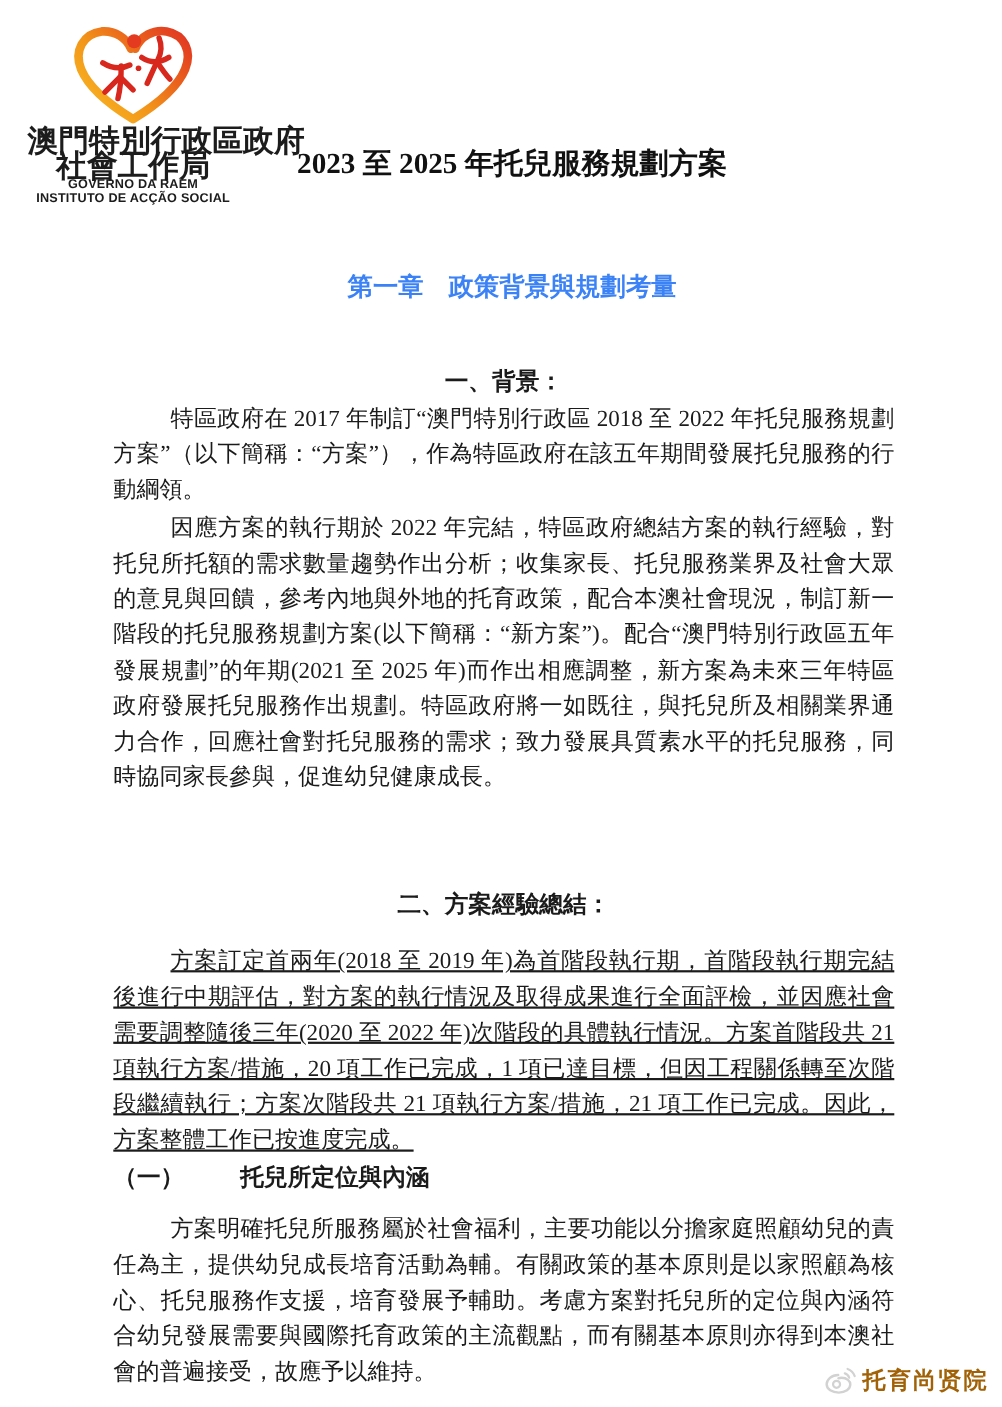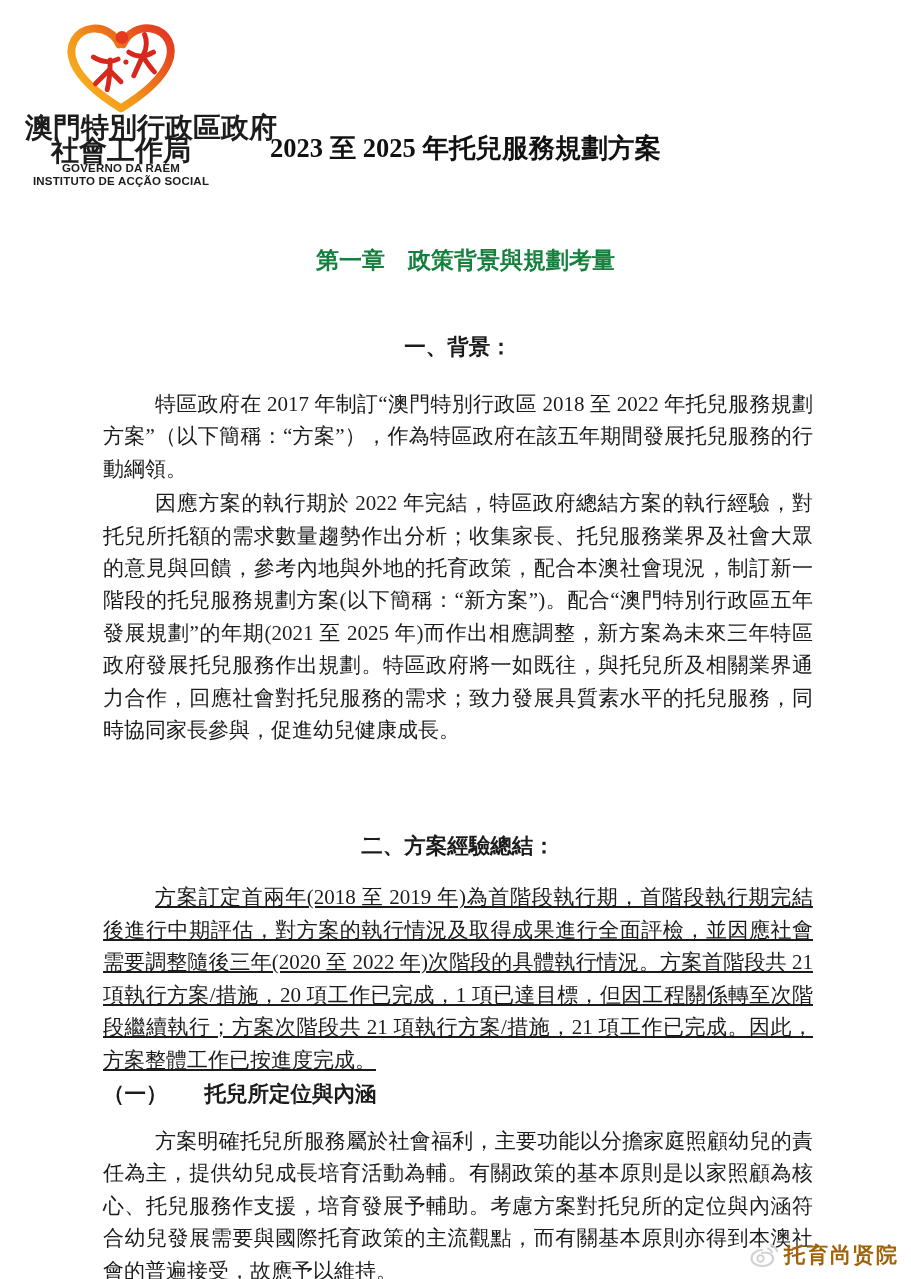--- a/index.html
+++ b/index.html
@@ -13,32 +13,32 @@
   .logo-block { position:absolute; left:25px; top:12px; width:192px; text-align:center; }
   .heart-wrap { display:block; width:122px; height:104px; margin:0 auto 1px auto; }
   .org-zh { font-family:"Liberation Sans","DejaVu Sans",sans-serif; font-weight:700;
             font-size:28px; line-height:22.5px; color:#1c1c1c; white-space:nowrap; }
   .org-pt { font-family:"Liberation Sans","DejaVu Sans",sans-serif; font-weight:700;
             font-size:11.5px; line-height:13px; color:#1c1c1c; white-space:nowrap; letter-spacing:0.2px; }
   
   .title-block { position:absolute; left:103px; top:130px; width:725px; text-align:center;
                  font-weight:700; font-size:26.5px; line-height:37px; color:#111; white-space:nowrap; }
   .chapter { position:absolute; left:103px; top:246px; width:725px; text-align:center;
-             font-weight:700; font-size:23px; line-height:30px; color:#15803d; white-space:nowrap; }
+             font-weight:700; font-size:23px; line-height:30px; color:#3b82f6; white-space:nowrap; }
   
   .content { position:absolute; left:103px; top:331px; width:710px;
              font-size:21px; line-height:32.4px; text-align:justify; }
   .sec-heading { font-size:21.5px; font-weight:700; line-height:33px; text-align:center; }
   .sec-heading.h2 { margin-top:84px; }
-  .para { margin:24px 0 0 0; text-indent:52px; }
+  .para { margin:0 0 0 0; text-indent:52px; }
   .para.tight { margin-top:2px; }
   .para.after-h2 { margin-top:18px;text-decoration:underline; }
   .para.after-sub { margin-top:14px; }
   .sub-heading { margin-top:2px; font-size:21.5px; font-weight:700; line-height:33px; text-align:left; }
-  .sub-heading .sub-title { margin-left:37px; }
+  .sub-heading .sub-title { margin-left:51px; }
   
   .watermark { position:absolute; top:1241px; right:12px; display:flex; align-items:center; gap:5px;
                color:#a16207; font-size:21px; font-weight:700; letter-spacing:2px;
                font-family:"Liberation Sans","DejaVu Sans",sans-serif; white-space:nowrap; }
 </style>
 </head>
 <body>
 
 <div class="page">
 

